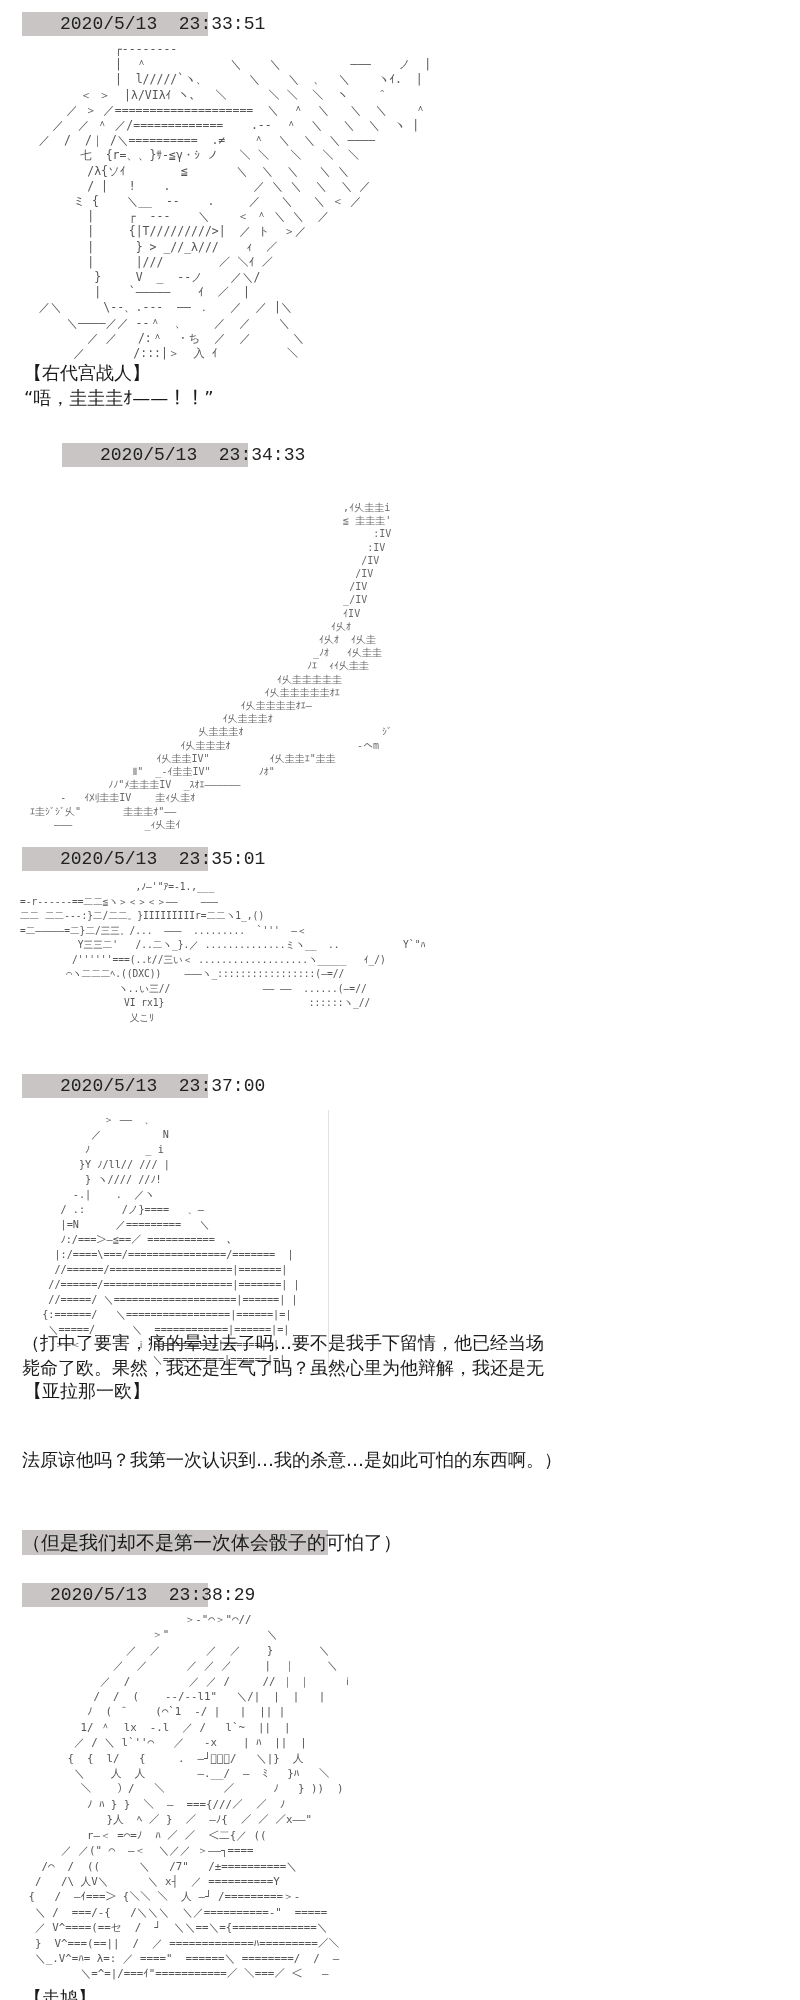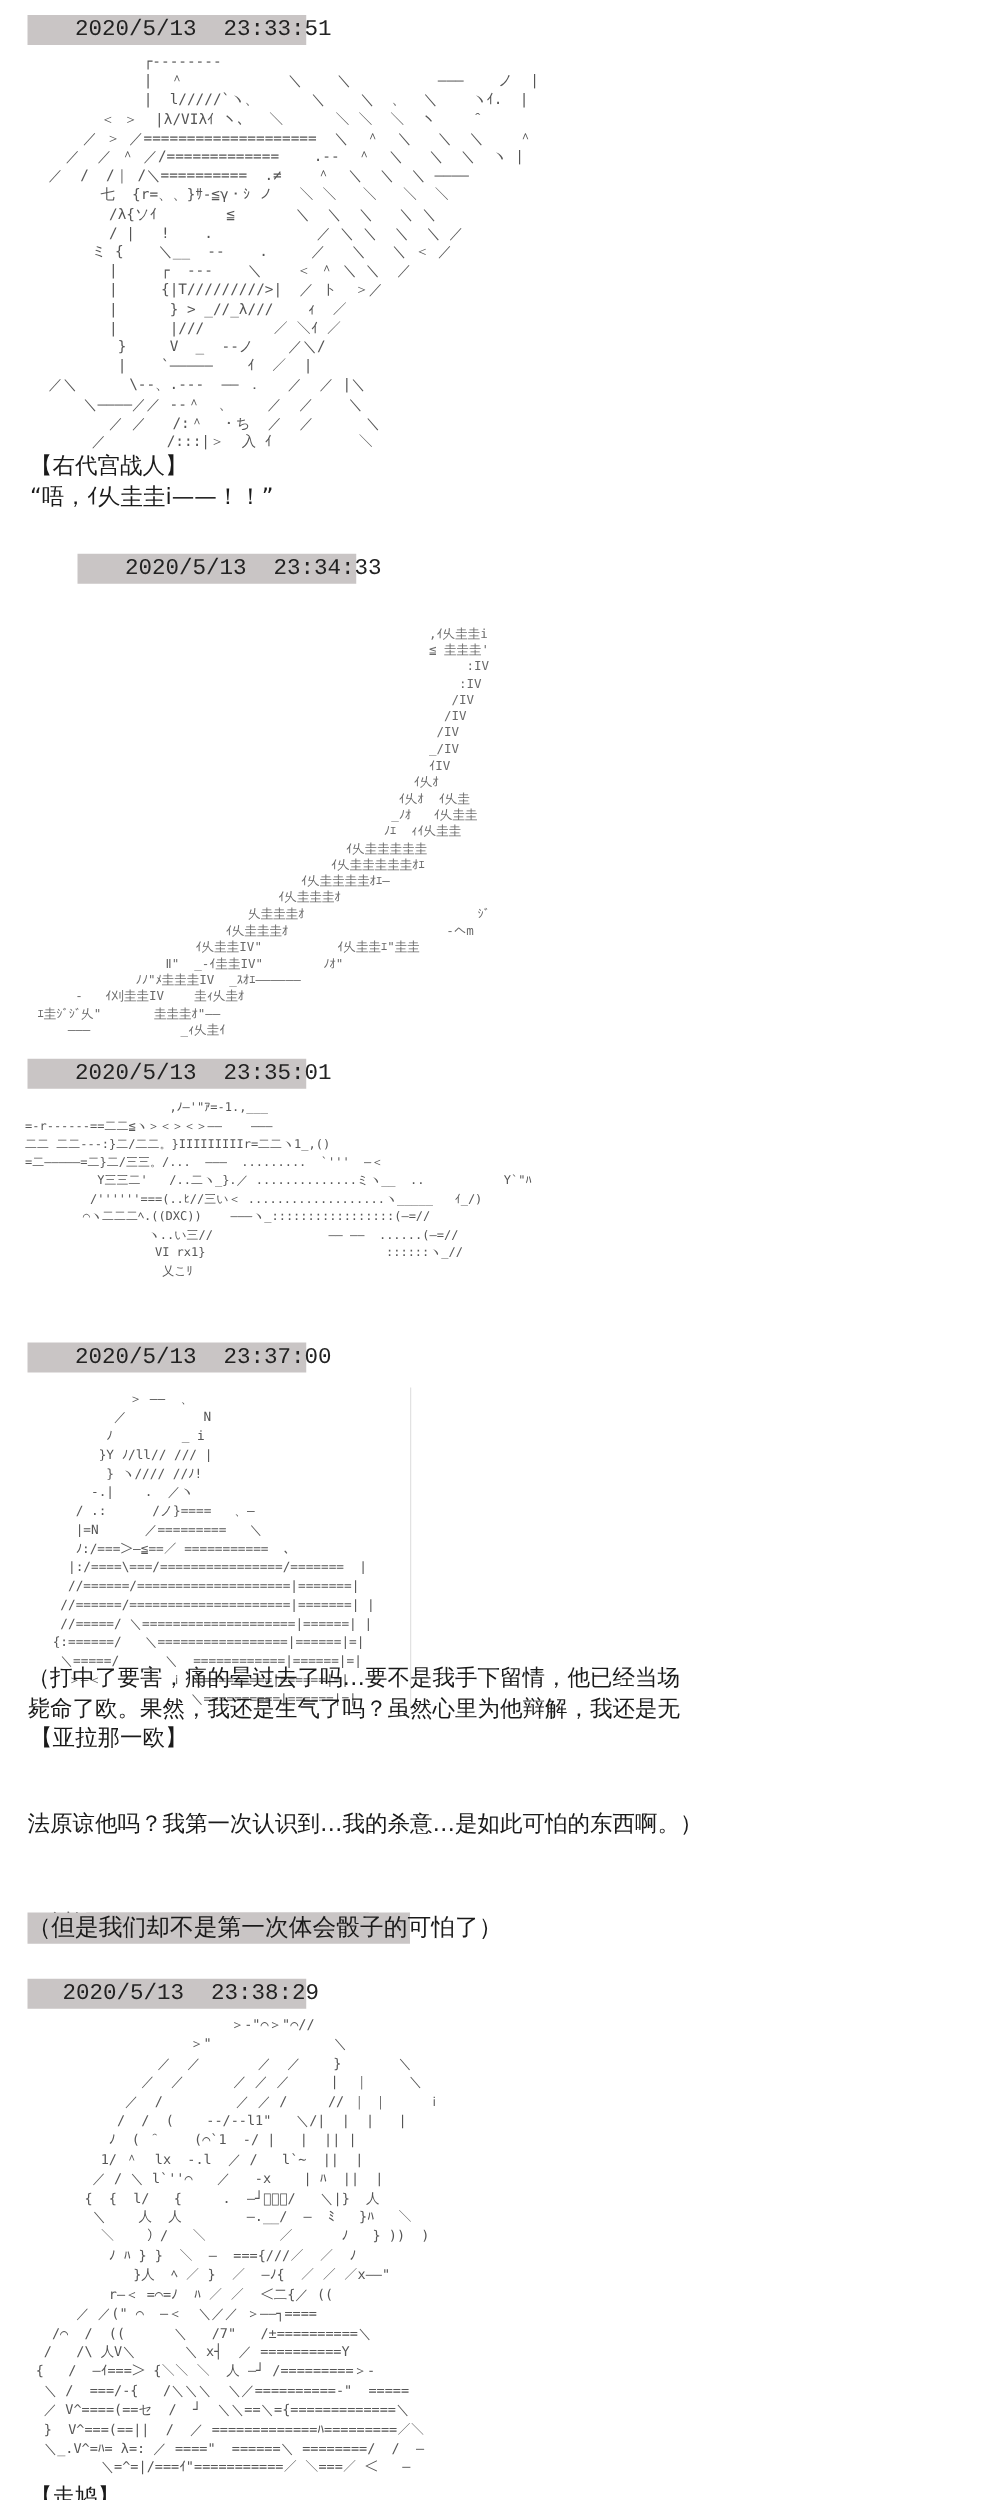--- a/index.html
+++ b/index.html
@@ -1,18 +1,18 @@
 <!DOCTYPE html>
 <html><head>
 <meta charset="utf-8">
 <style>
   html, body { margin: 0; padding: 0; background: #ffffff; }
   body { width: 800px; height: 2000px; position: relative; overflow: hidden;
          font-family: "DejaVu Sans", "Liberation Sans", sans-serif; color: #222; }
-  .ts-bar { position: absolute; left: 22px; width: 223px; height: 24px; background: #c9c5c5;
+  .ts-bar { position: absolute; left: 22px; width: 186px; height: 24px; background: #c9c5c5;
             font-family: "Liberation Mono", "DejaVu Sans Mono", monospace; font-size: 18px;
             line-height: 24px; color: #222; box-sizing: border-box; padding-left: 38px; white-space: pre; }
   .art { position: absolute; margin: 0; font-family: "DejaVu Sans Mono", "Liberation Mono", monospace;
          color: #555; white-space: pre; letter-spacing: 0px; }
   .label { position: absolute; left: 24px; font-size: 18px; line-height: 24px; white-space: pre; color: #1a1a1a; }
   .speech { position: absolute; left: 24px; font-size: 18px; line-height: 24px; white-space: pre; color: #1a1a1a; }
   .para { position: absolute; left: 22px; font-size: 18px; line-height: 22px; color: #1a1a1a; white-space: pre; }
   .poster-line { position: absolute; left: 22px; top: 1503px; height: 24px; font-size: 18px; line-height: 24px;
                  white-space: pre; color: #1a1a1a; }
   .poster-name { }
@@ -41,21 +41,21 @@
           |     {|T/////////&gt;|  ／ ト  ＞／
           |      } &gt; _//_λ///    ｨ  ／
           |      |///        ／ ＼ｲ ／
            }     V  _  --ノ    ／＼/
            |    `―――――    ｲ  ／  |
    ／＼      \--、.---  ―― ．   ／  ／ |＼
        ＼――――／／ --＾  、    ／  ／    ＼
           ／ ／   /:＾  ・ち  ／  ／      ＼
         ／       /:::|＞  入 ｲ          ＼</pre>
 <div class="label" style="top:361px;">【右代宫战人】</div>
-<div class="speech" style="top:386px;">“唔，ｲ乆圭圭i——！！”</div>
+<div class="speech" style="top:386px;">“唔，圭圭圭ｵ——！！”</div>
 
 <div class="ts-bar" style="top:443px;margin-left:40px;">2020/5/13  23:34:33</div>
 <pre class="art" style="left:18px; top:501px; font-size:10px; line-height:13.2px; color:#6a6a6a;">                                                      ,ｲ乆圭圭i
                                                       ≦ 圭圭圭'
                                                            :IV
                                                           :IV
                                                          /IV
                                                         /IV
                                                        /IV
                                                       _/IV

